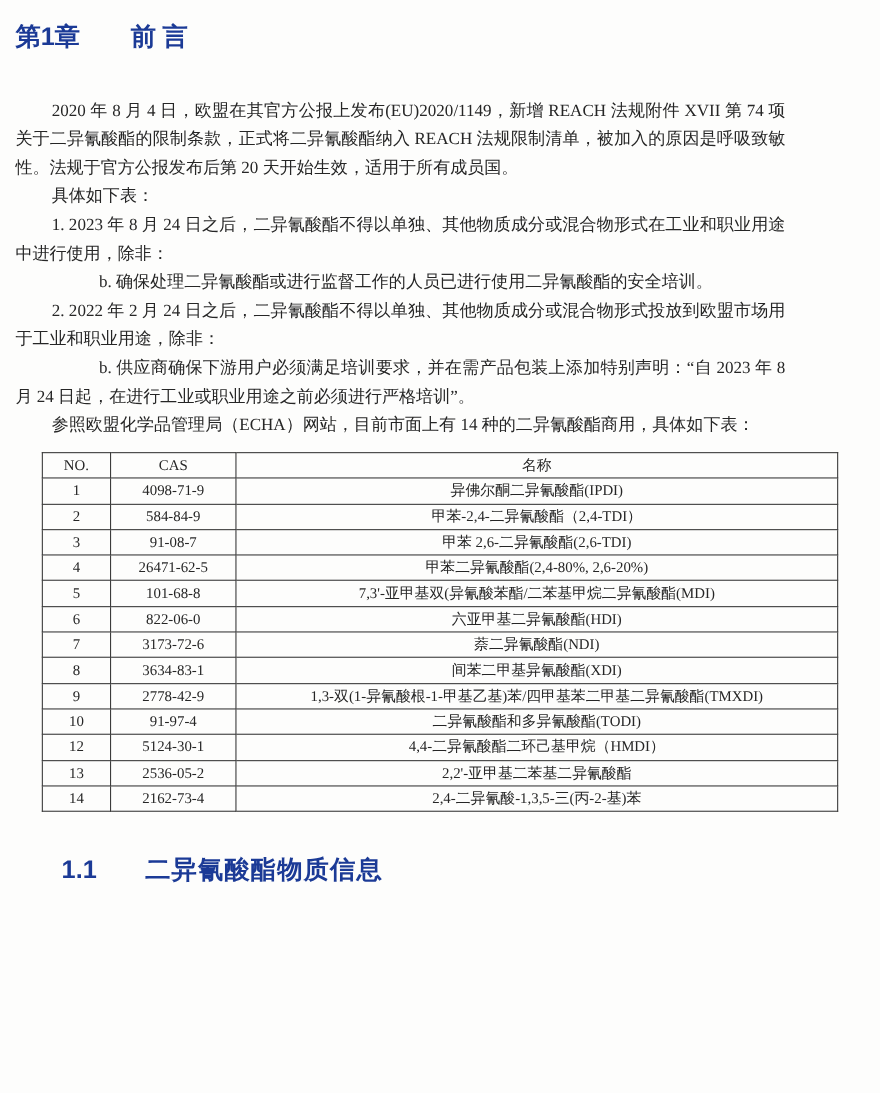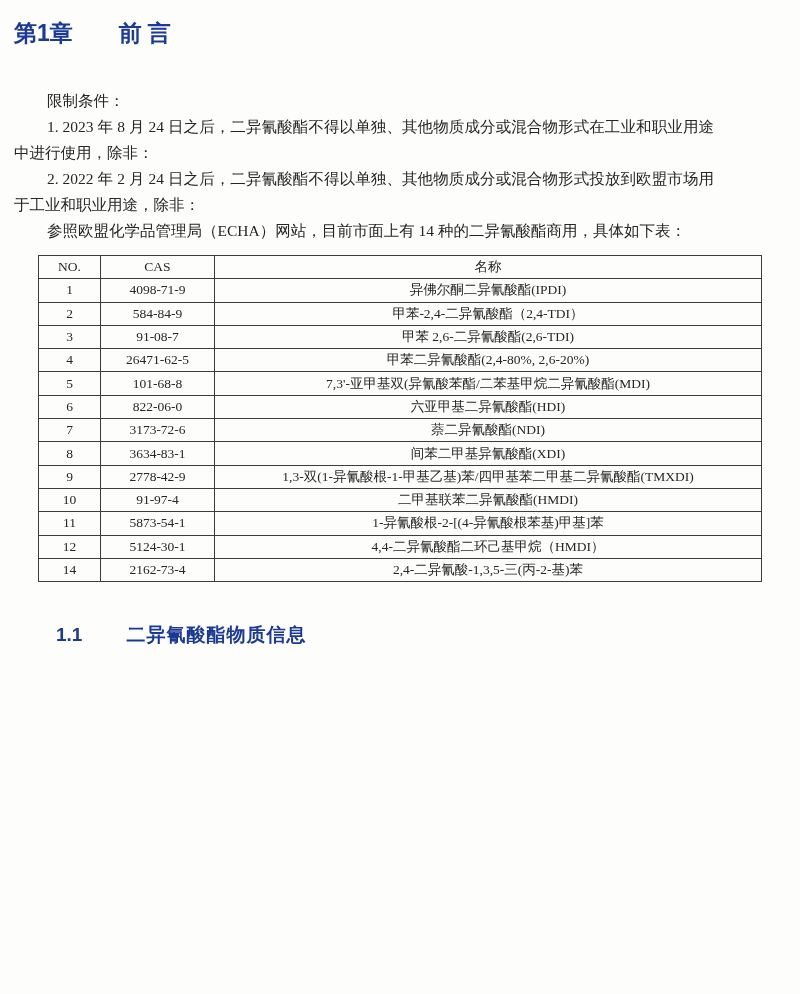--- a/index.html
+++ b/index.html
@@ -60,39 +60,42 @@
     white-space: nowrap;
   }
   .col-no  { width: 62px; }
   .col-cas { width: 114px; }
   .col-name{ width: auto; }
   
   .section-heading {
     margin: 40px 0 38px 42px;
     font-family: "Liberation Sans", "DejaVu Sans", sans-serif;
     font-weight: bold;
-    font-size: 19px;
+    font-size: 23px;
     line-height: 25px;
     color: #1b3a96;
   }
   .section-heading .section-number { margin-right: 44px; }
   .section-heading .section-title { letter-spacing: 1px; }
 </style>
 </head>
 <body>
 
 <div class="page">
 
   <h1 class="chapter-heading">
     <span class="chapter-number">第1章</span><span class="chapter-title">前言</span>
   </h1>
 
-  <p class="p ind-first">限制条件：</p>
+  <p class="p ind-first">2020 年 8 月 4 日，欧盟在其官方公报上发布(EU)2020/1149，新增 REACH 法规附件 XVII 第 74 项关于二异氰酸酯的限制条款，正式将二异氰酸酯纳入 REACH 法规限制清单，被加入的原因是呼吸致敏性。法规于官方公报发布后第 20 天开始生效，适用于所有成员国。</p>
+  <p class="p ind-first">具体如下表：</p>
   <p class="p ind-first">1. 2023 年 8 月 24 日之后，二异氰酸酯不得以单独、其他物质成分或混合物形式在工业和职业用途中进行使用，除非：</p>
+  <p class="p ind-sub">b. 确保处理二异氰酸酯或进行监督工作的人员已进行使用二异氰酸酯的安全培训。</p>
   <p class="p ind-first">2. 2022 年 2 月 24 日之后，二异氰酸酯不得以单独、其他物质成分或混合物形式投放到欧盟市场用于工业和职业用途，除非：</p>
+  <p class="p ind-sub">b. 供应商确保下游用户必须满足培训要求，并在需产品包装上添加特别声明：“自 2023 年 8 月 24 日起，在进行工业或职业用途之前必须进行严格培训”。</p>
   <p class="p ind-first">参照欧盟化学品管理局（ECHA）网站，目前市面上有 14 种的二异氰酸酯商用，具体如下表：</p>
 
   <table class="substances-table">
     <colgroup>
       <col class="col-no">
         <col class="col-cas">
         <col class="col-name">
     </colgroup>
     <thead>
       <tr>
@@ -143,31 +146,31 @@
           <td>间苯二甲基异氰酸酯(XDI)</td>
         </tr>
         <tr>
           <td>9</td>
           <td>2778-42-9</td>
           <td>1,3-双(1-异氰酸根-1-甲基乙基)苯/四甲基苯二甲基二异氰酸酯(TMXDI)</td>
         </tr>
         <tr>
           <td>10</td>
           <td>91-97-4</td>
-          <td>二甲基联苯二异氰酸酯(HMDI)</td>
-        </tr>
-        <tr>
-          <td>11</td>
-          <td>5873-54-1</td>
-          <td>1-异氰酸根-2-[(4-异氰酸根苯基)甲基]苯</td>
+          <td>二异氰酸酯和多异氰酸酯(TODI)</td>
         </tr>
         <tr>
           <td>12</td>
           <td>5124-30-1</td>
           <td>4,4-二异氰酸酯二环己基甲烷（HMDI）</td>
+        </tr>
+        <tr>
+          <td>13</td>
+          <td>2536-05-2</td>
+          <td>2,2'-亚甲基二苯基二异氰酸酯</td>
         </tr>
         <tr>
           <td>14</td>
           <td>2162-73-4</td>
           <td>2,4-二异氰酸-1,3,5-三(丙-2-基)苯</td>
         </tr>
       </tbody>
   </table>
 
   <h2 class="section-heading">

